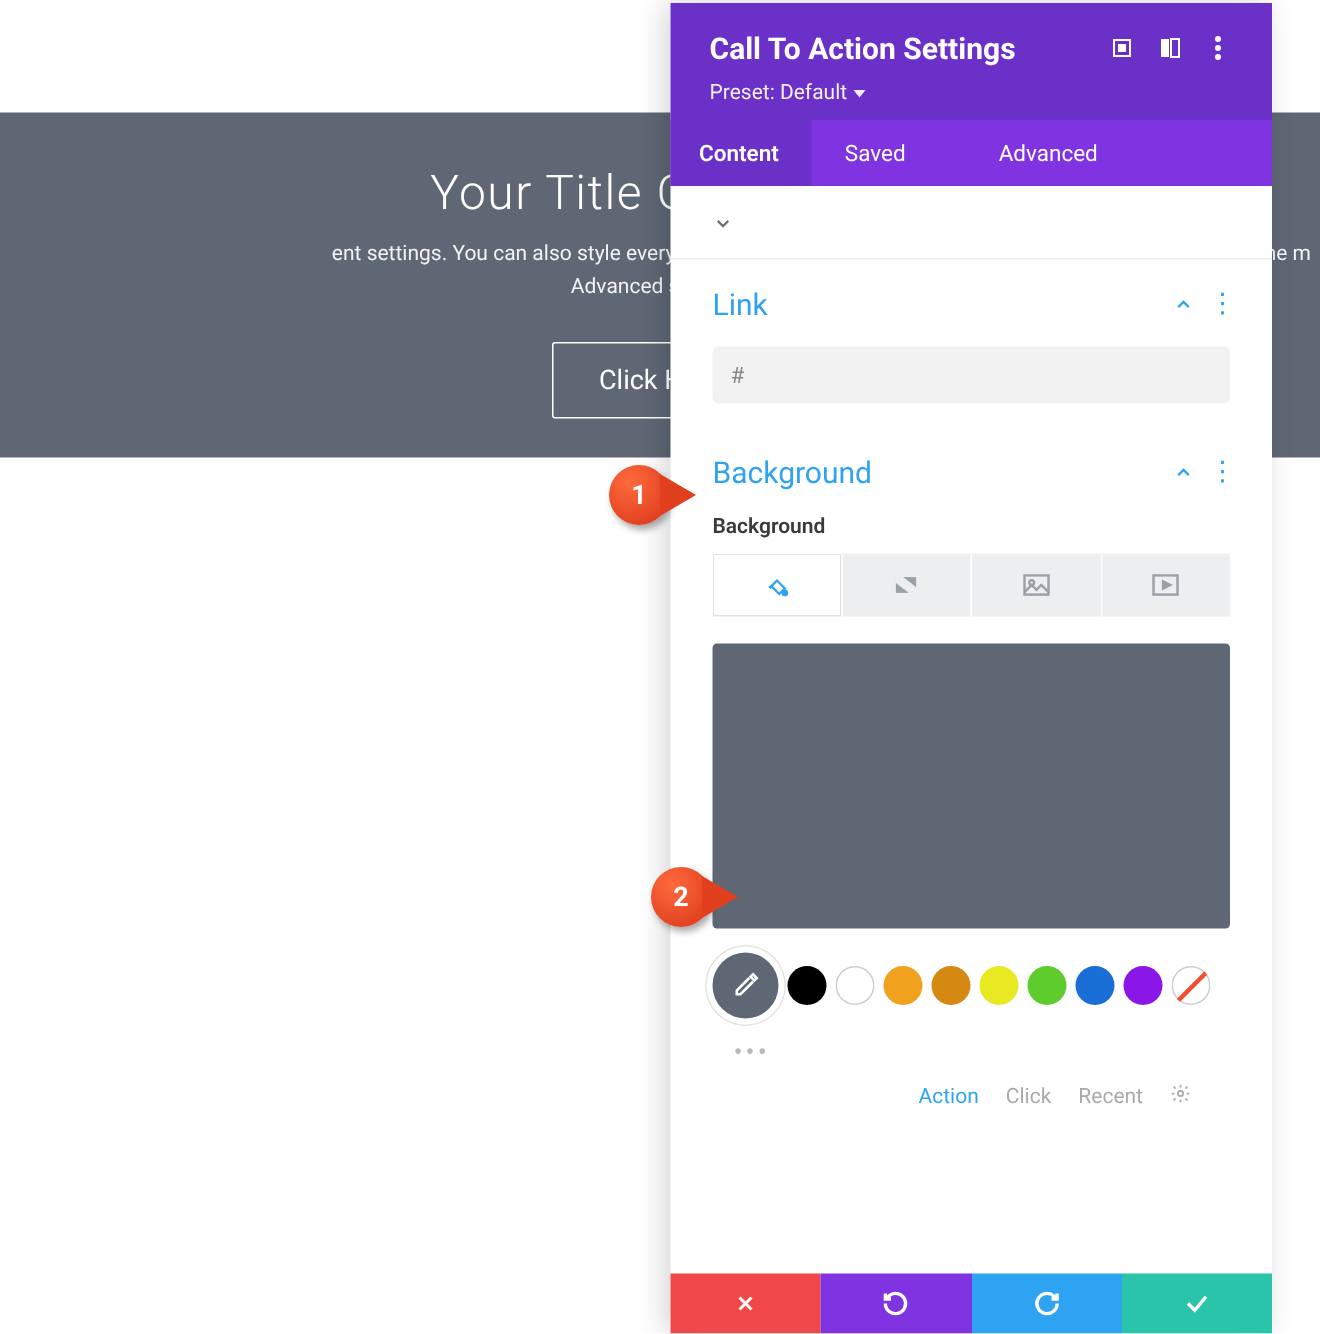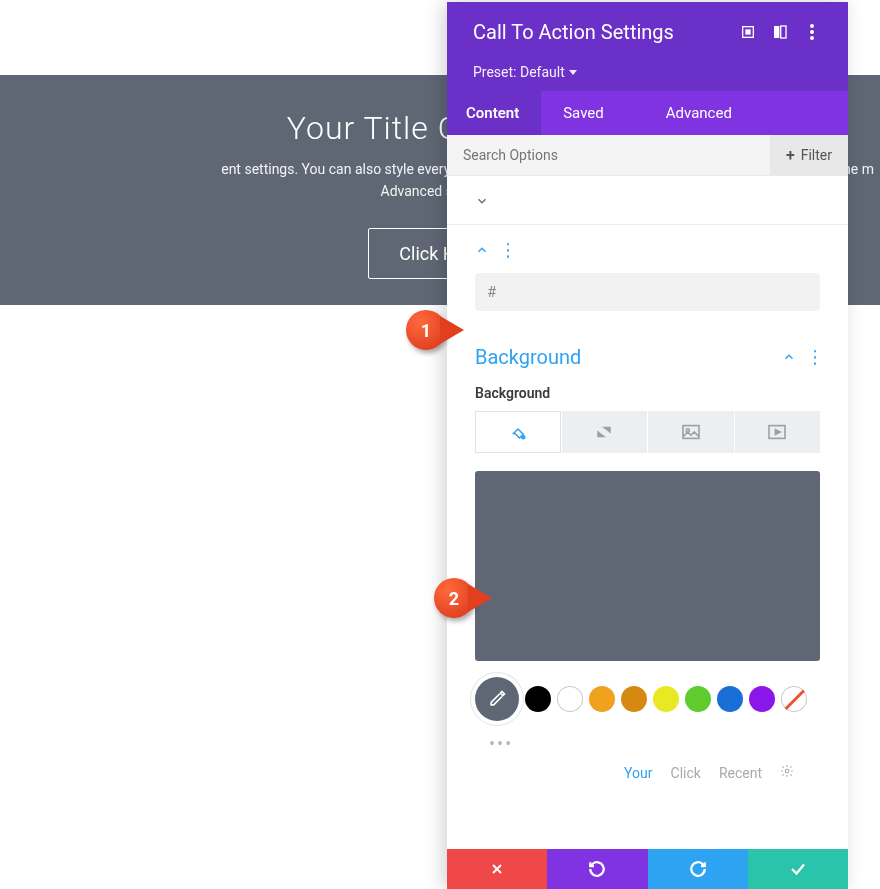--- a/index.html
+++ b/index.html
@@ -16,23 +16,23 @@
     padding: 14px 30px; font-size: 18px; background: transparent; border-radius: 2px;
   }
 
   .panel {
     position: absolute; top: 2px; left: 447px; width: 401px; height: 887px;
     background: #fff; box-shadow: -4px 0 18px rgba(0,0,0,.18); display: flex; flex-direction: column;
   }
 
   .panel-header { background: #6b30c7; color: #fff; padding: 14px 20px 10px 26px; }
   .panel-header-row { display: flex; align-items: center; }
-  .panel-title { font-size: 20px; font-weight: 400; flex: 1; }
+  .panel-title { font-size: 20px; font-weight: 700; flex: 1; }
   .hdr-icon { width: 32px; height: 32px; display: flex; align-items: center; justify-content: center; cursor: pointer; }
-  .panel-preset { font-size: 14px; margin-top: 16px; opacity: .92; display: inline-flex; align-items: center; gap: 4px; }
+  .panel-preset { font-size: 14px; margin-top: 6px; opacity: .92; display: inline-flex; align-items: center; gap: 4px; }
   .caret-down { width: 0; height: 0; border-left: 4px solid transparent; border-right: 4px solid transparent; border-top: 5px solid #fff; display: inline-block; }
 
   .tabs { background: #8033e0; display: flex; }
   .tab { color: #fff; font-size: 15px; padding: 13px 22px; cursor: pointer; text-align: center; }
   .tab.active { background: #6b30c7; font-weight: 600; padding-left: 19px; }
   .tab:nth-child(3) { flex: 1; text-align: left; padding-left: 40px; }
 
   .searchbar { display: flex; background: #f4f4f4; border-bottom: 1px solid #e8e8e8; }
   .search-input { flex: 1; border: none; background: transparent; padding: 12px 16px; font-size: 14px; outline: none; color: #888; }
   .filter-btn { background: #e8e8e8; border: none; padding: 0 16px; font-size: 14px; color: #555; display: flex; align-items: center; gap: 6px; cursor: pointer; }
@@ -150,39 +150,33 @@
         <span class="caret-down"></span>
     </div>
   </div>
 
   <div class="tabs">
     <div class="tab active">Content</div>
     <div class="tab">Saved</div>
     <div class="tab">Advanced</div>
   </div>
 
-  <div class="searchbar">
-    <input class="search-input" placeholder="Search Options" style="">
-    <button class="filter-btn">
-      <span class="plus">+</span>
-      <span>Filter</span>
-    </button>
-  </div>
 
   <div class="panel-body">
 
     <div class="section-head">
       <svg class="chev" viewBox="0 0 24 24" fill="none" stroke="#707070" stroke-width="2.5">
           <polyline points="6 9 12 15 18 9"></polyline>
         </svg>
     </div>
 
     <div style="border-top:1px solid #eee;"></div>
 
     <div class="section-head">
+      <div class="section-title open">Link</div>
       <svg class="chev" viewBox="0 0 24 24" fill="none" stroke="#2ea3f2" stroke-width="2.5">
           <polyline points="6 15 12 9 18 15"></polyline>
         </svg>
       <div class="section-menu">⋮</div>
     </div>
     <div class="section-body">
       <input class="text-input" value="#" style="">
     </div>
 
     <div class="section-head">
@@ -240,21 +234,21 @@
         <div class="swatch" style="background:#e8e823"></div>
         <div class="swatch" style="background:#5ecc2d"></div>
         <div class="swatch" style="background:#1a6fd6"></div>
         <div class="swatch" style="background:#8a17e8"></div>
         <div class="swatch swatch-strike"></div>
       </div>
 
       <div class="more-dots">•••</div>
 
       <div class="palette-tabs">
-        <span class="ptab active">Your</span>
+        <span class="ptab active">Action</span>
         <span class="ptab">Click</span>
         <span class="ptab">Recent</span>
         <span class="gear-small">
           <svg width="14" height="14" viewBox="0 0 24 24" fill="none" stroke="#aaa" stroke-width="2">
               <circle cx="12" cy="12" r="3"></circle>
               <path d="M12 2v3M12 19v3M4.2 4.2l2.1 2.1M17.7 17.7l2.1 2.1M2 12h3M19 12h3M4.2 19.8l2.1-2.1M17.7 6.3l2.1-2.1"></path>
             </svg>
         </span>
       </div>
     </div>

